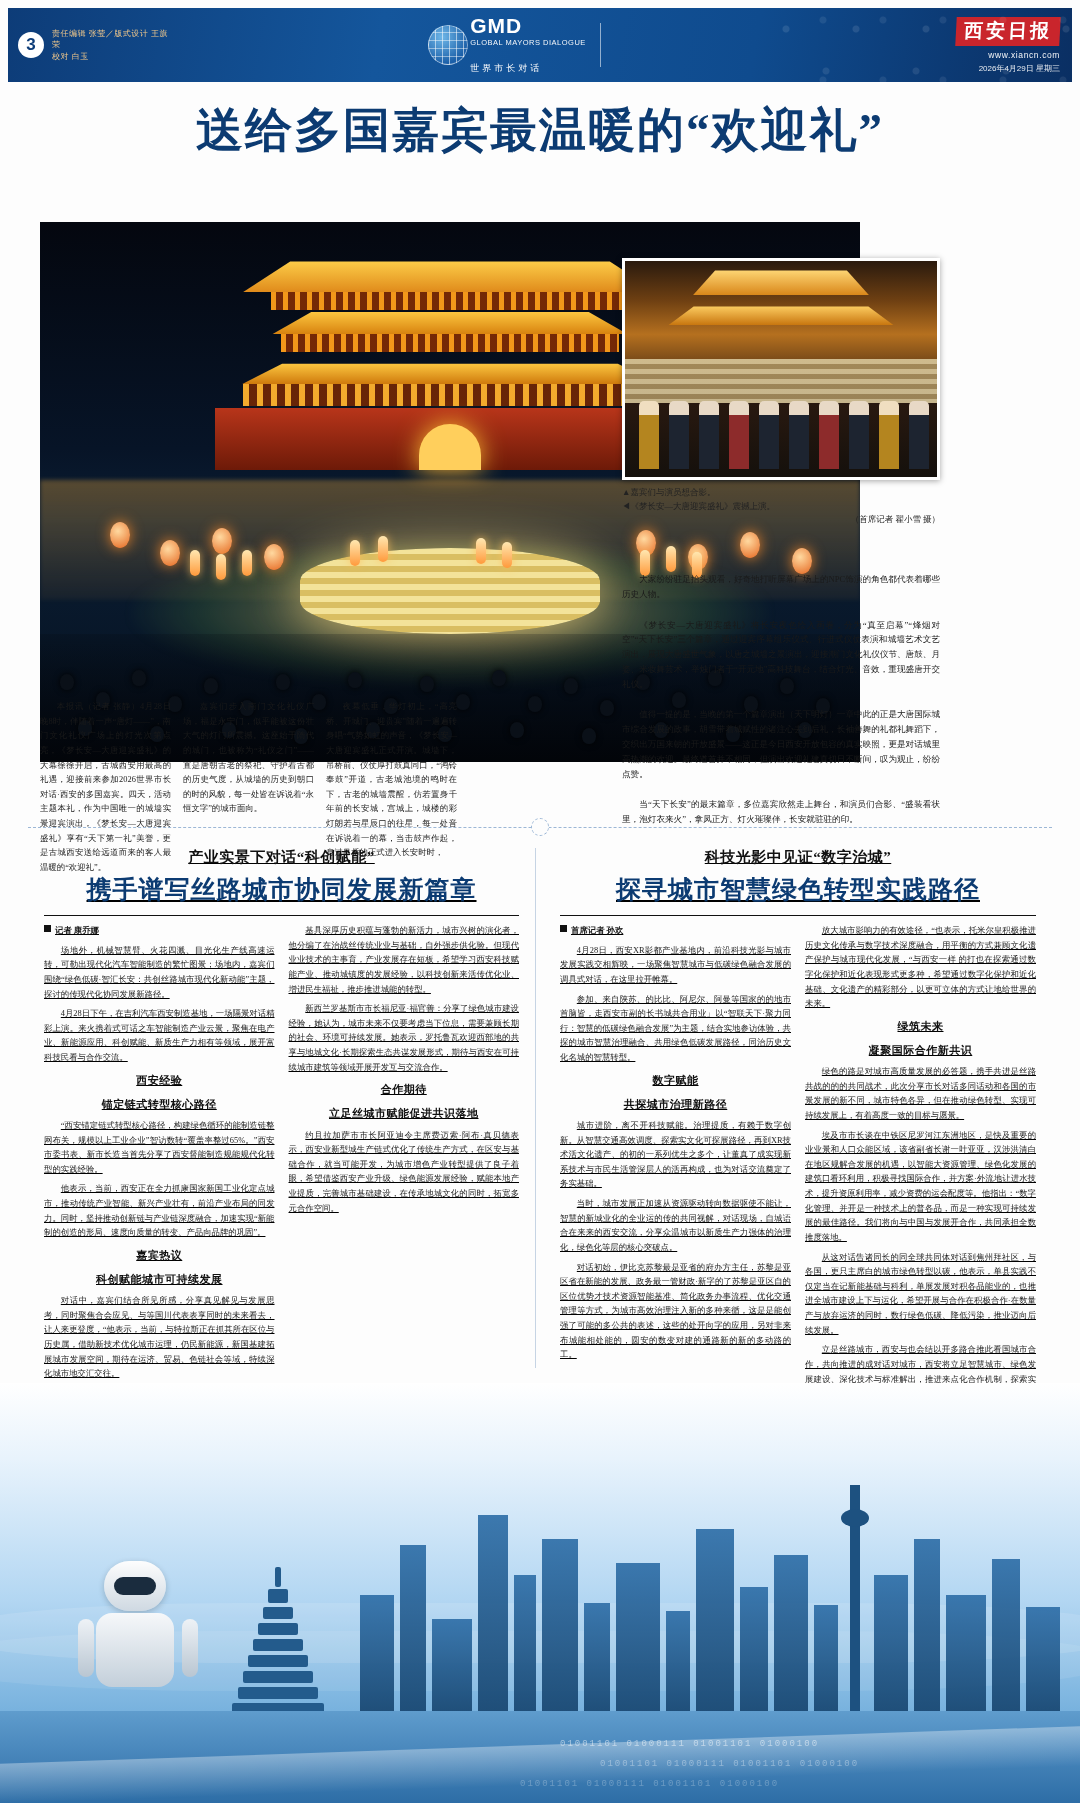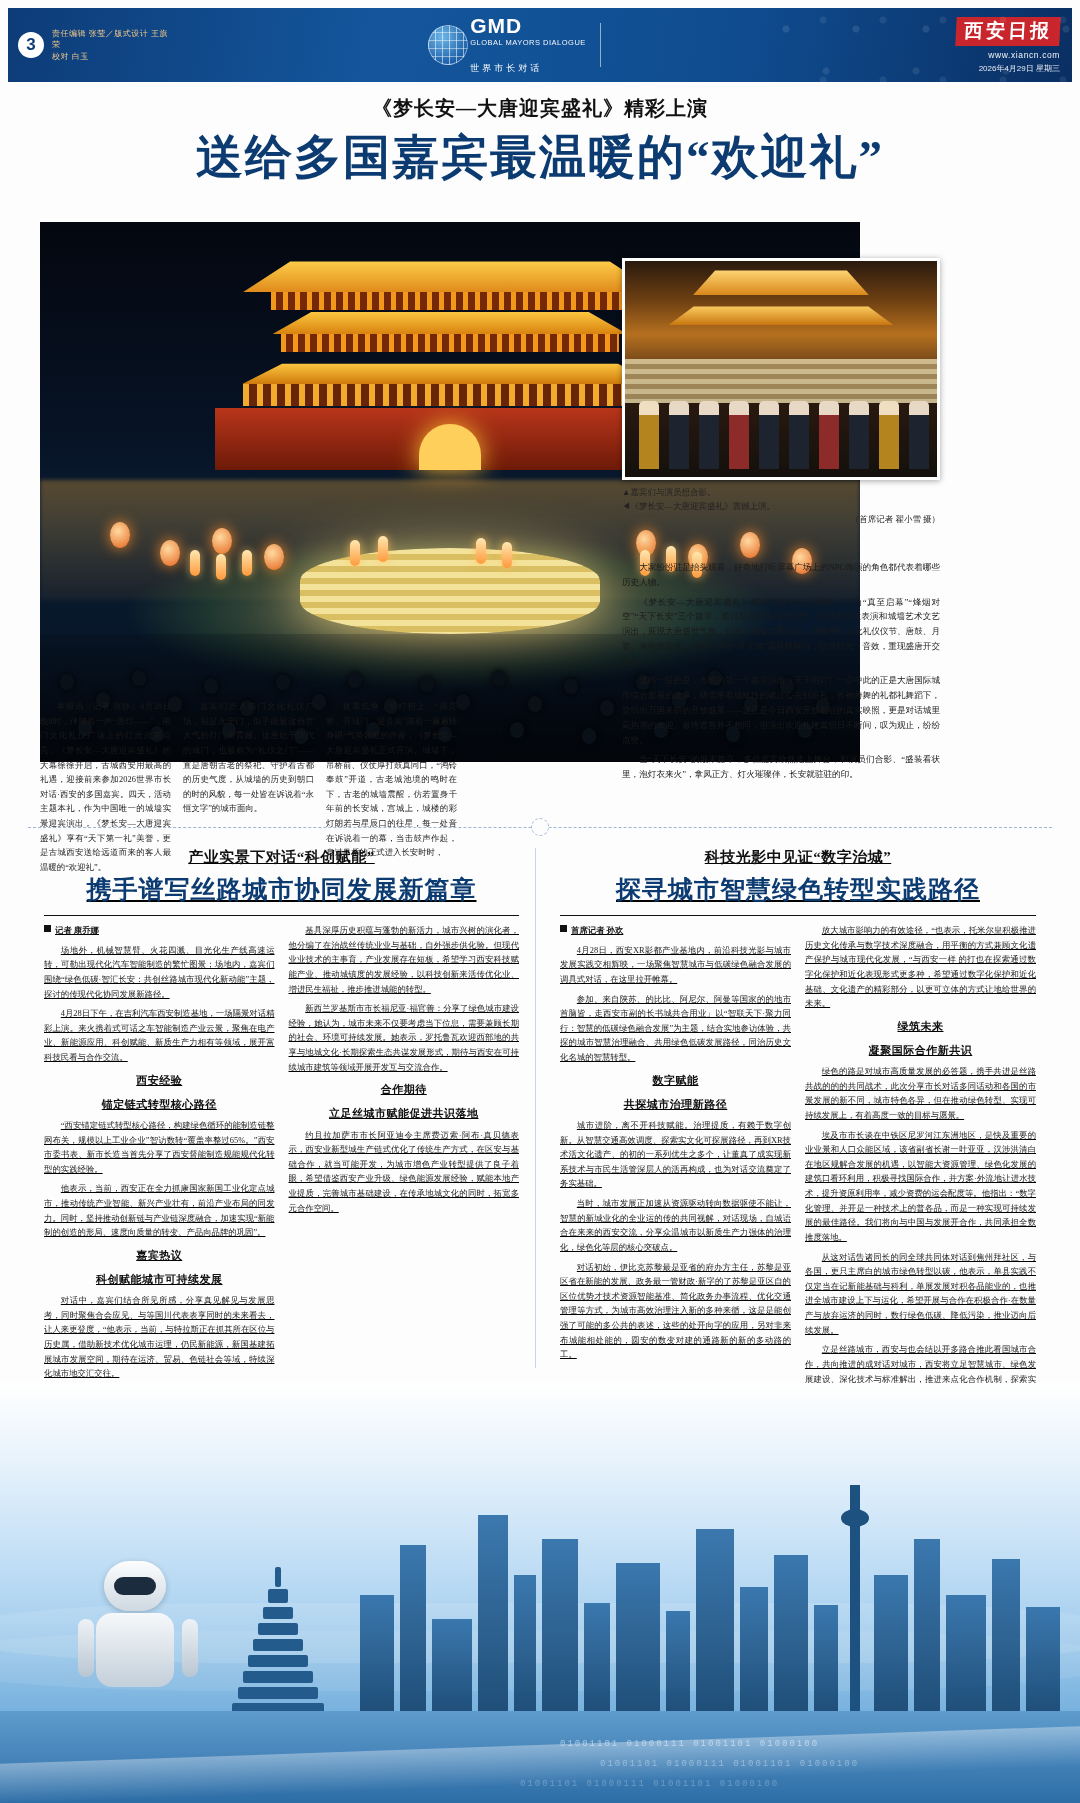--- a/index.html
+++ b/index.html
@@ -224,21 +224,21 @@
   }
   .inset-caption .ln{display:block;}
   .inset-caption .credit{text-align:right;}
 
   
   .up-right-col{
     position:absolute; top:556px; left:622px; width:318px;
     font-family:"Liberation Serif", serif;
     font-size:8.6px; line-height:1.72; color:#1a1a1a; text-align:justify;
   }
-  .up-right-col p{margin:4px 0 5px;text-indent:2em;}
+  .up-right-col p{margin:16px 0 5px;text-indent:2em;}
   .cols-4{
     position:absolute; top:700px; left:40px; width:560px;
     display:grid; grid-template-columns:repeat(4,1fr); gap:12px;
     font-family:"Liberation Serif", serif;
     font-size:8.4px; line-height:1.74; color:#1a1a1a; text-align:justify;
   }
   .cols-4 p{margin:0 0 5px;text-indent:2em;}
 
   
   .divider{
@@ -376,21 +376,20 @@
     </div>
 
     <div class="mh-right">
       <div class="paper-name">西安日报</div>
       <div class="paper-url">www.xiancn.com</div>
       <div class="paper-date">2026年4月29日 星期三</div>
     </div>
   </div>
 
   <div class="head-block">
-    <div class="kicker">《梦长安—大唐迎宾盛礼》精彩上演</div>
     <div class="main-title">送给多国嘉宾最温暖的“欢迎礼”</div>
   </div>
 
   <div class="photo-main">
     <div class="sky"></div>
     <div class="gate">
       <div class="roof"></div>
       <div class="body-row"></div>
       <div class="roof2"></div>
       <div class="body-row b2"></div>

